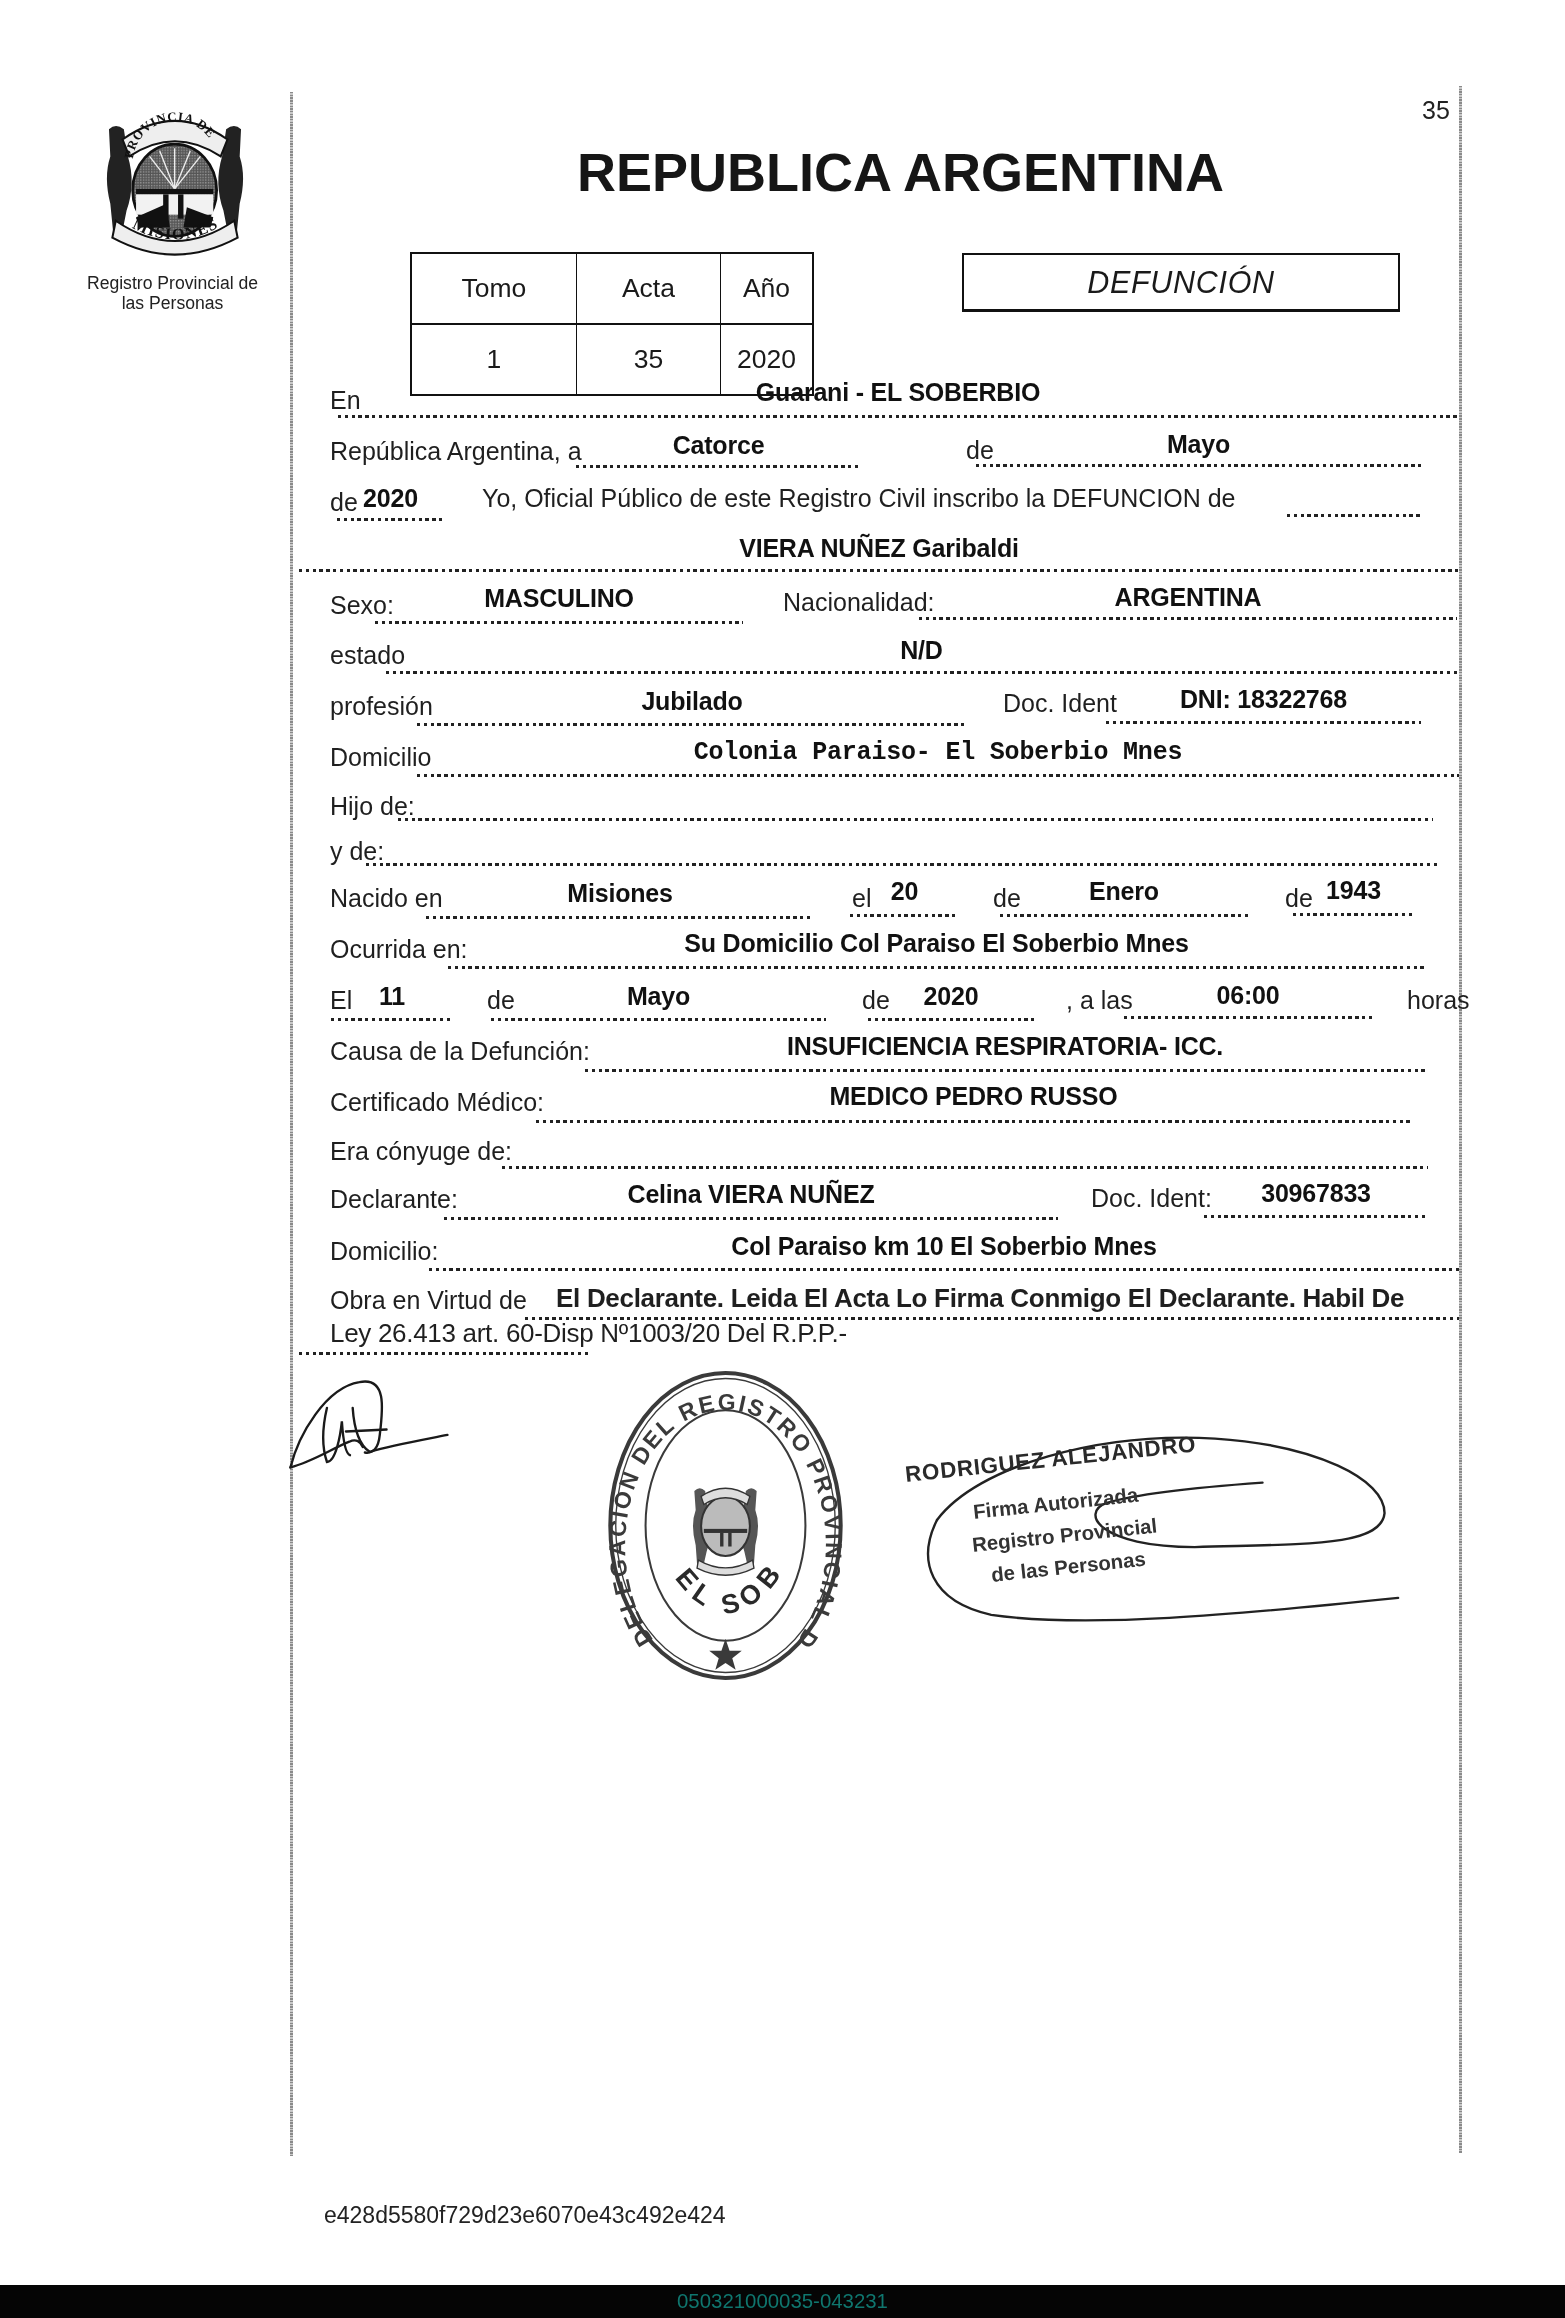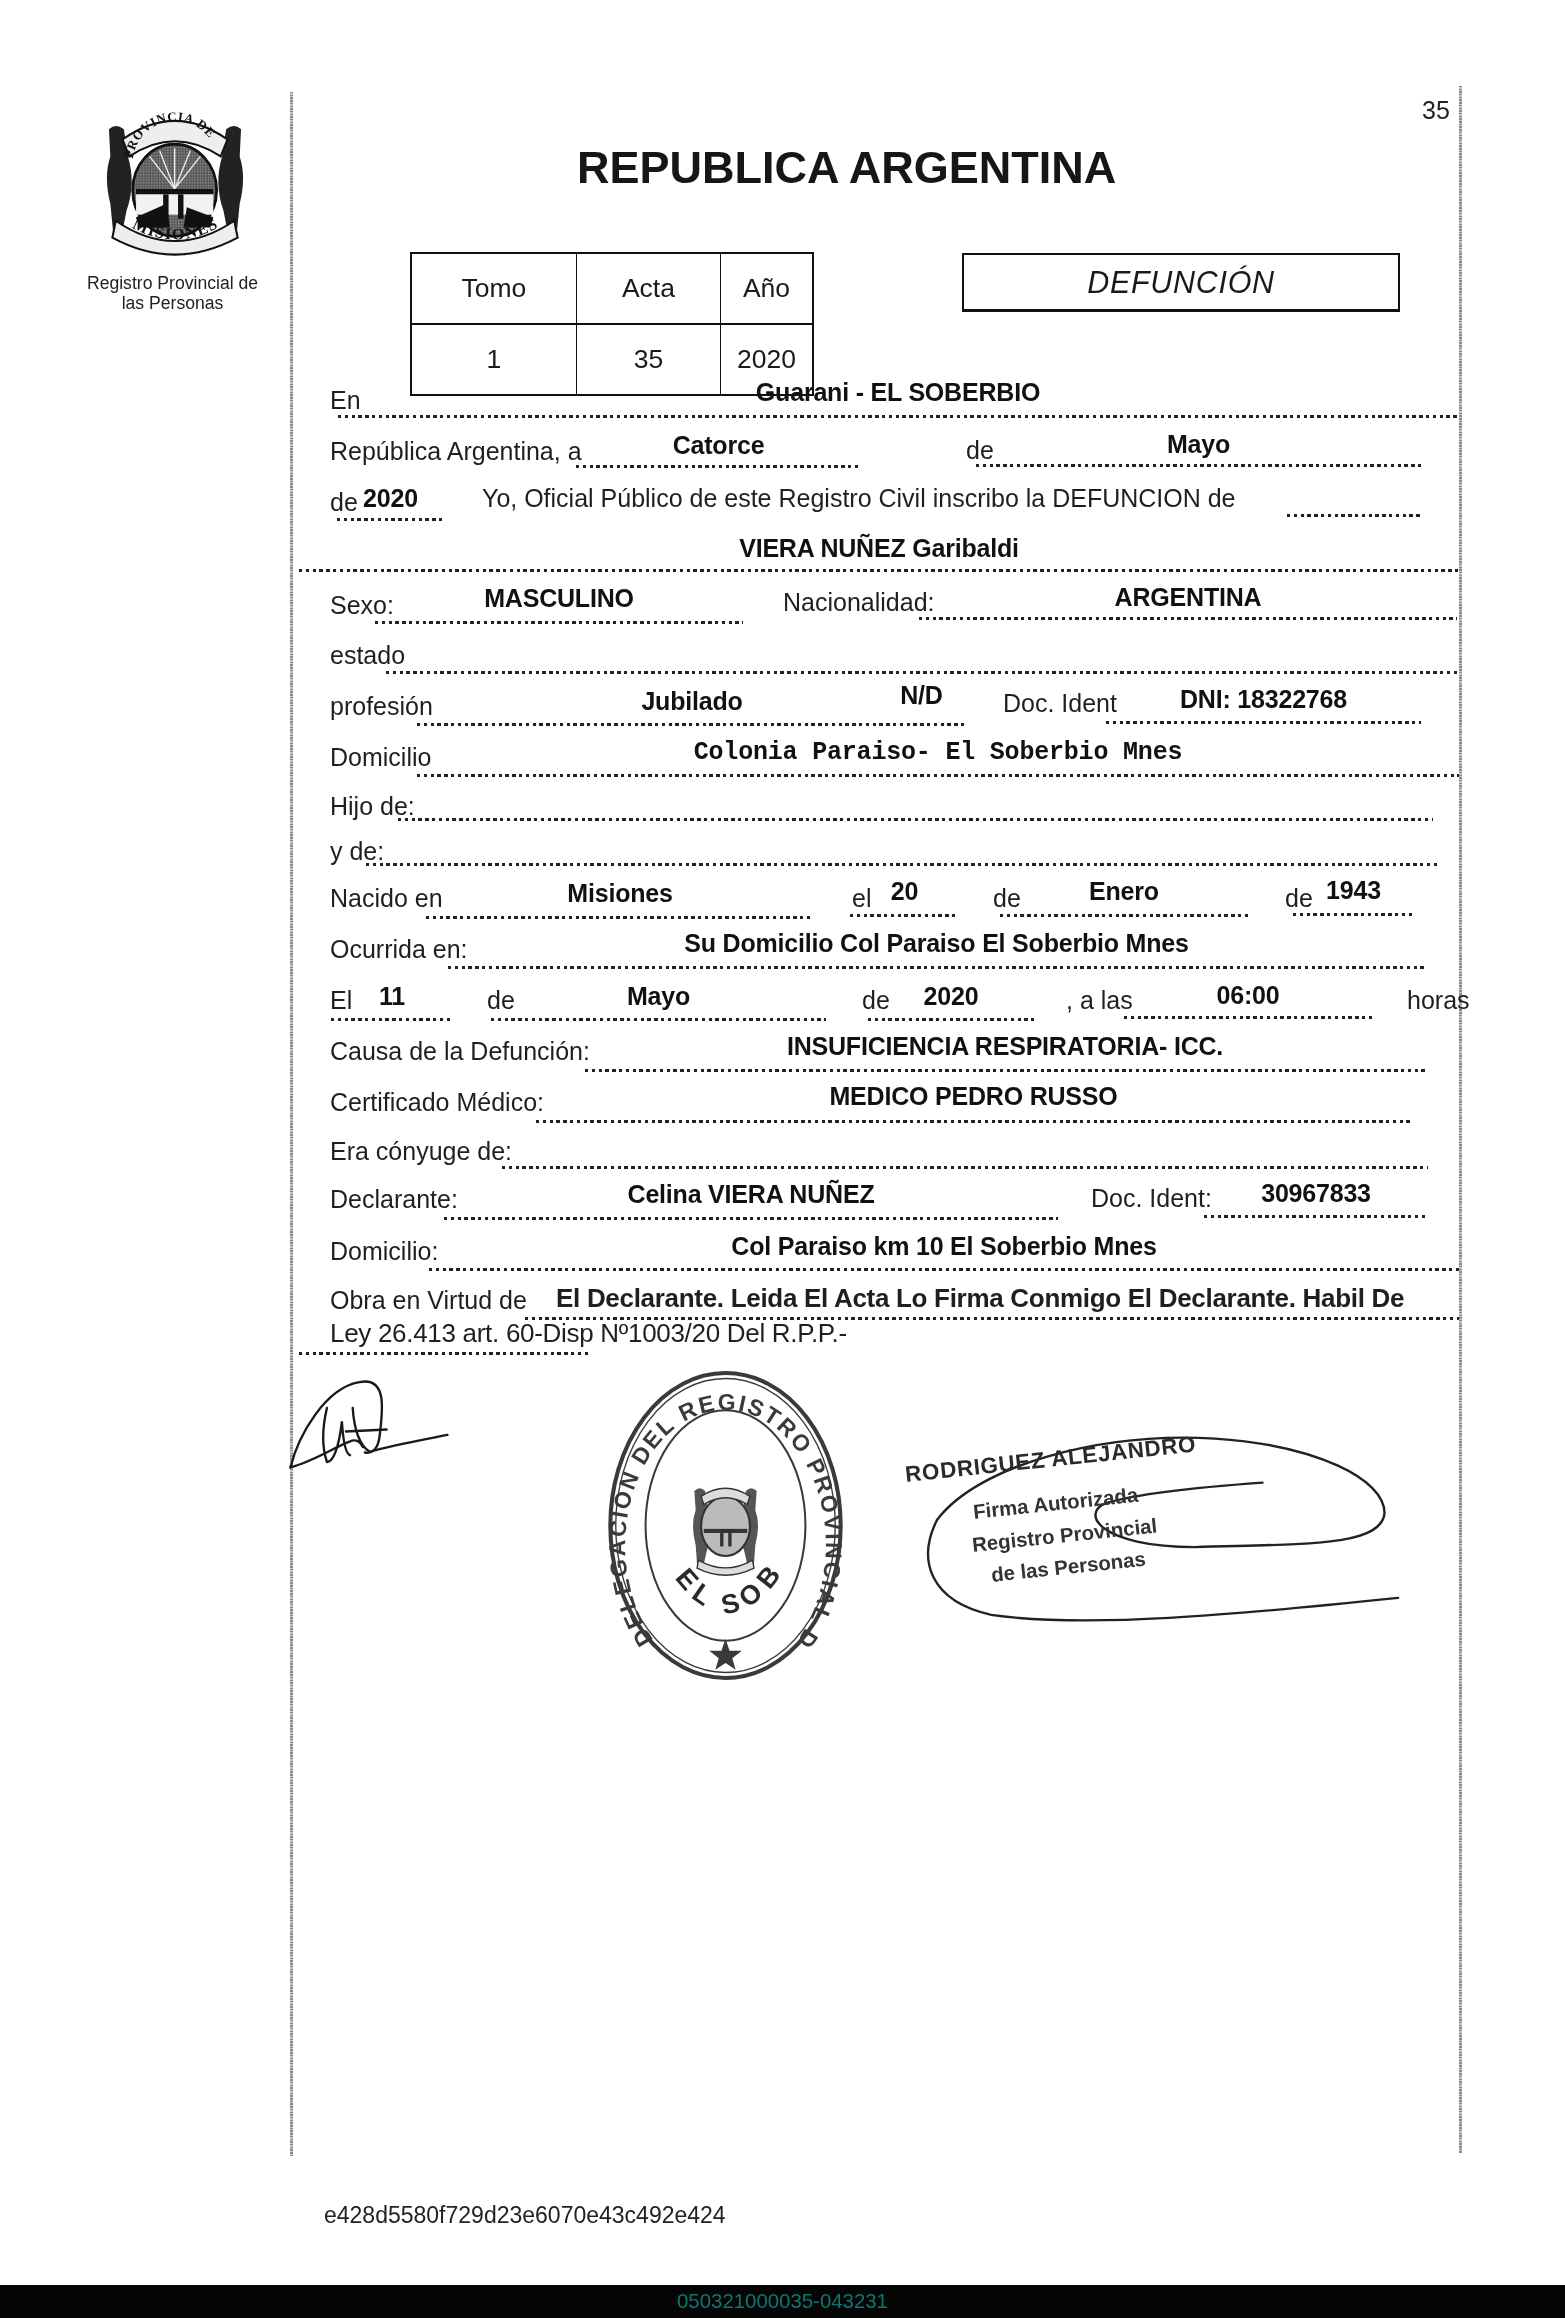--- a/index.html
+++ b/index.html
@@ -2,21 +2,21 @@
 <html style="font-size:11px"><head>
 <meta charset="utf-8">
 <style>
   html, body { margin: 0; padding: 0; background: #ffffff; }
   body { width: 1565px; height: 2319px; position: relative; overflow: hidden; font-family: "Liberation Sans", sans-serif; color: #1a1a1a; }
   .abs { position: absolute; }
   .vline { position: absolute; width: 3.4px; background: repeating-linear-gradient(to bottom, #8a8a8a 0 1.4px, #c8c8c8 1.4px 2.7px); }
   .lbl { position: absolute; font-size: 25px; color: #1f1f1f; white-space: nowrap; line-height: 1; margin-left: 31px; }
   .val { position: absolute; font-size: 25px; font-weight: bold; color: #111; white-space: nowrap; line-height: 1; text-align: center; letter-spacing: -0.2px; }
   .dots { position: absolute; height: 3.4px; background: repeating-linear-gradient(to right, #222 0 3.4px, transparent 3.4px 6.8px); }
-  .title { position: absolute; left: 577px; top: 145px; font-size: 45px; font-weight: bold; letter-spacing: 0px; color: #161616; white-space: nowrap; line-height: 1; }
+  .title { position: absolute; left: 577px; top: 145px; font-size: 54px; font-weight: bold; letter-spacing: 0px; color: #161616; white-space: nowrap; line-height: 1; }
   .pagenum { position: absolute; left: 1422px; top: 98px; font-size: 25px; color: #222; line-height: 1; }
   .logo-caption { position: absolute; left: 64px; top: 273px; width: 217px; text-align: center; font-size: 17.6px; line-height: 20.4px; color: #222; }
   table.ref { position: absolute; left: 410px; top: 252px; width: 404px; height: 79px; border-collapse: collapse; border: 2.7px solid #111; }
   table.ref td { border: 1.4px solid #111; text-align: center; font-size: 26.5px; color: #1a1a1a; padding: 16px; height: 37px; }
   table.ref tr:first-child td { border-bottom: 2.7px solid #111; }
   .typebox { position: absolute; left: 962px; top: 253px; width: 434px; height: 54px; border: 2px solid #111; border-top-width: 2.7px; border-bottom-width: 3.4px; display: flex; align-items: center; justify-content: center; font-size: 30.5px; color: #1a1a1a; letter-spacing: 0.7px; font-style: italic; }
   .hash { position: absolute; left: 324px; top: 2204px; font-size: 23px; color: #222; white-space: nowrap; line-height: 1; }
   .footerbar { position: absolute; left: 0; top: 2285px; width: 1565px; height: 34px; background: #050505; }
   .footerbar span { position: absolute; left: 0; width: 100%; text-align: center; top: 5.4px; font-size: 20.4px; color: #0f766e; letter-spacing: 0; }
   .stamp-text { font-family: "Liberation Sans", sans-serif; font-weight: bold; }
@@ -115,21 +115,21 @@
 
 <div class="lbl" style="left:299px; top:593px;">Sexo:</div>
 <div class="dots" style="left:375px; top:621px; width:368px;"></div>
 <div class="val" style="left:375px; top:586px; width:368px;">MASCULINO</div>
 <div class="lbl" style="left:752px; top:590px;text-align:center;">Nacionalidad:</div>
 <div class="dots" style="left:919px; top:617px; width:538px;"></div>
 <div class="val" style="left:919px; top:585px; width:538px;">ARGENTINA</div>
 
 <div class="lbl" style="left:299px; top:643px;">estado</div>
 <div class="dots" style="left:386px; top:671px; width:1071px;"></div>
-<div class="val" style="left:386px; top:638px; width:1071px;margin-top:45px;">N/D</div>
+<div class="val" style="left:386px; top:638px; width:1071px;">N/D</div>
 
 <div class="lbl" style="left:299px; top:694px;">profesión</div>
 <div class="dots" style="left:417px; top:723px; width:550px;"></div>
 <div class="val" style="left:417px; top:689px; width:550px;">Jubilado</div>
 <div class="lbl" style="left:972px; top:691px;text-align:center;">Doc. Ident</div>
 <div class="dots" style="left:1106px; top:721px; width:315px;"></div>
 <div class="val" style="left:1106px; top:687px; width:315px;">DNI: 18322768</div>
 
 <div class="lbl" style="left:299px; top:745px;">Domicilio</div>
 <div class="dots" style="left:417px; top:774px; width:1042px;"></div>

